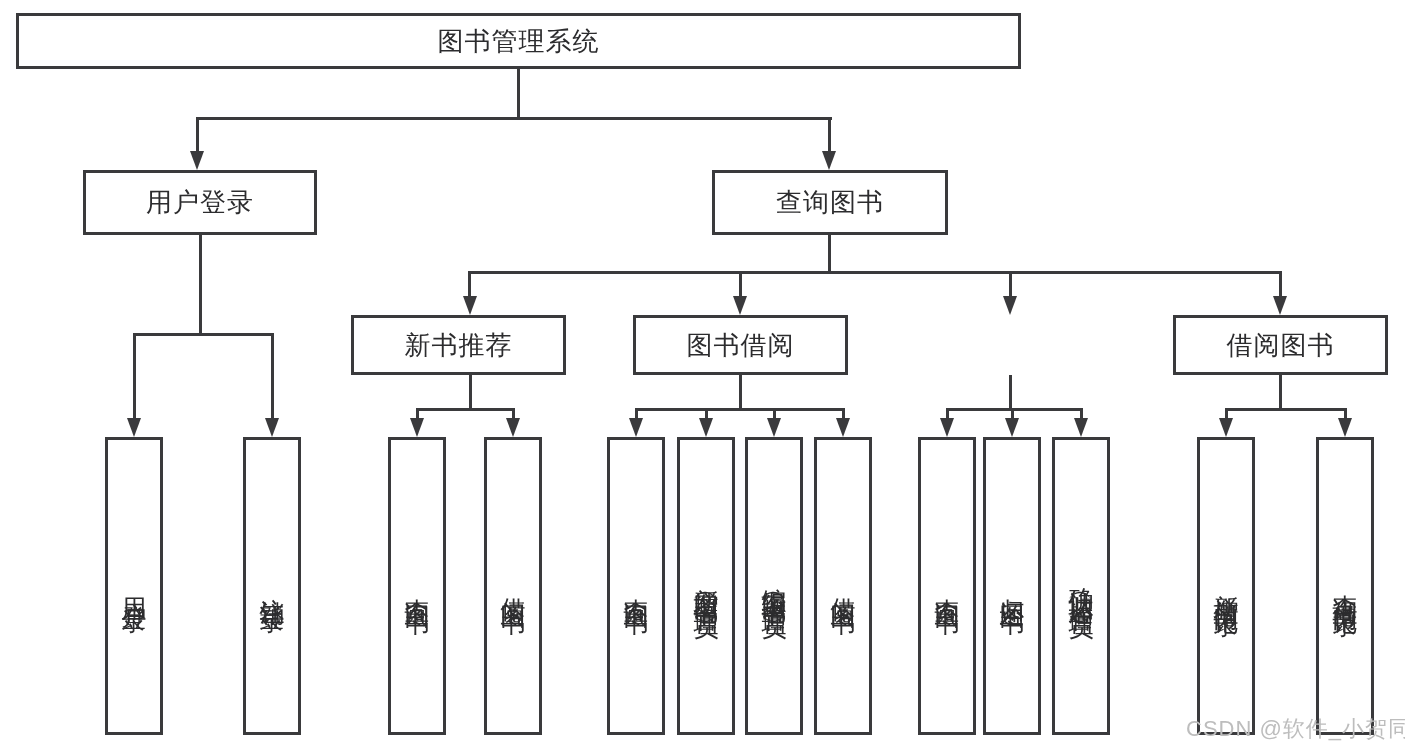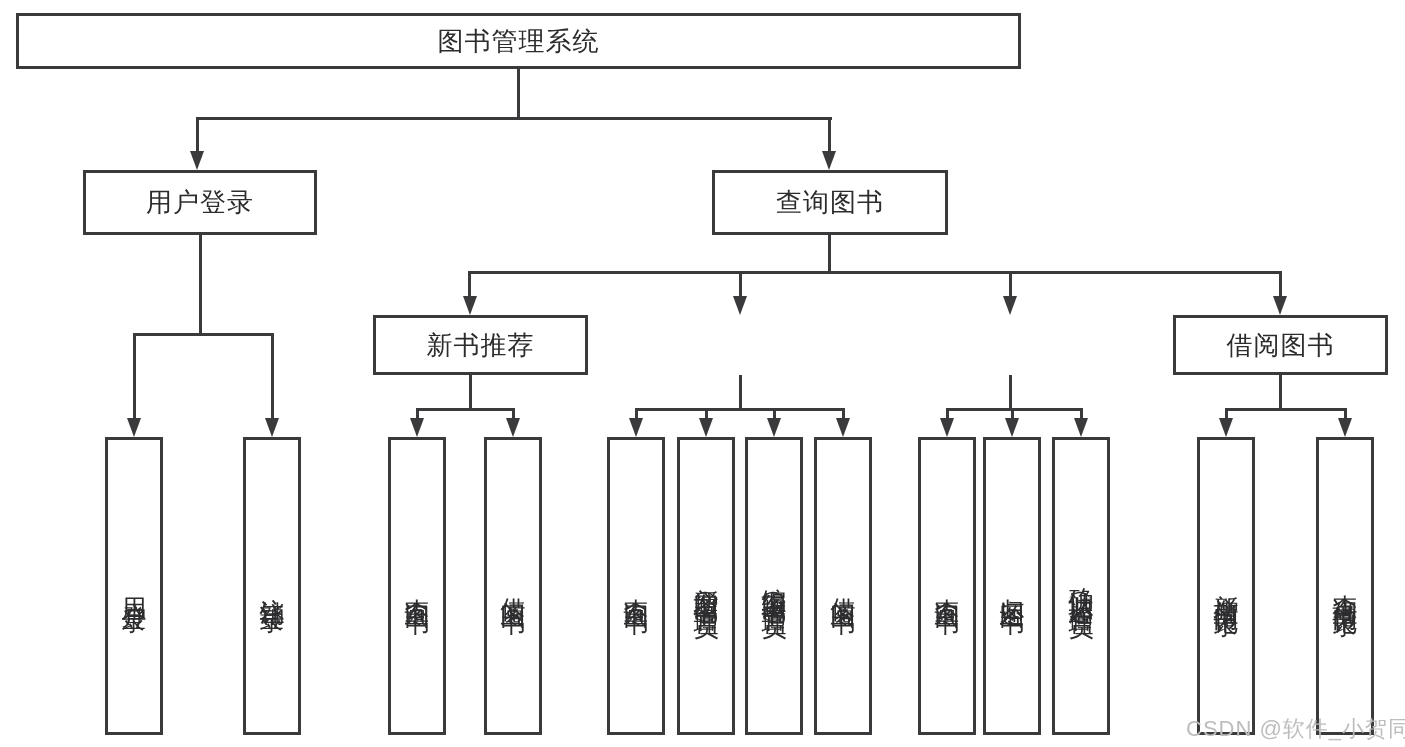--- a/index.html
+++ b/index.html
@@ -44,22 +44,25 @@
     <span class="hlabel">图书管理系统</span>
   </div>
 
   <div class="box" style="left:83px;top:170px;width:234px;height:65px">
     <span class="hlabel">用户登录</span>
   </div>
   <div class="box" style="left:712px;top:170px;width:236px;height:65px">
     <span class="hlabel">查询图书</span>
   </div>
 
-  <div class="box" style="left:373px;top:315px;width:215px;height:60px">
+  <div class="box" style="left:351px;top:315px;width:215px;height:60px">
     <span class="hlabel">新书推荐</span>
+  </div>
+  <div class="box" style="left:633px;top:315px;width:215px;height:60px">
+    <span class="hlabel">图书借阅</span>
   </div>
   <div class="box" style="left:1173px;top:315px;width:215px;height:60px">
     <span class="hlabel">借阅图书</span>
   </div>
 
   <div class="box" style="left:105px;top:437px;width:58px;height:298px">
     <span class="vlabel">用户登录</span>
   </div>
   <div class="box" style="left:243px;top:437px;width:58px;height:298px">
     <span class="vlabel">注销登录</span>

